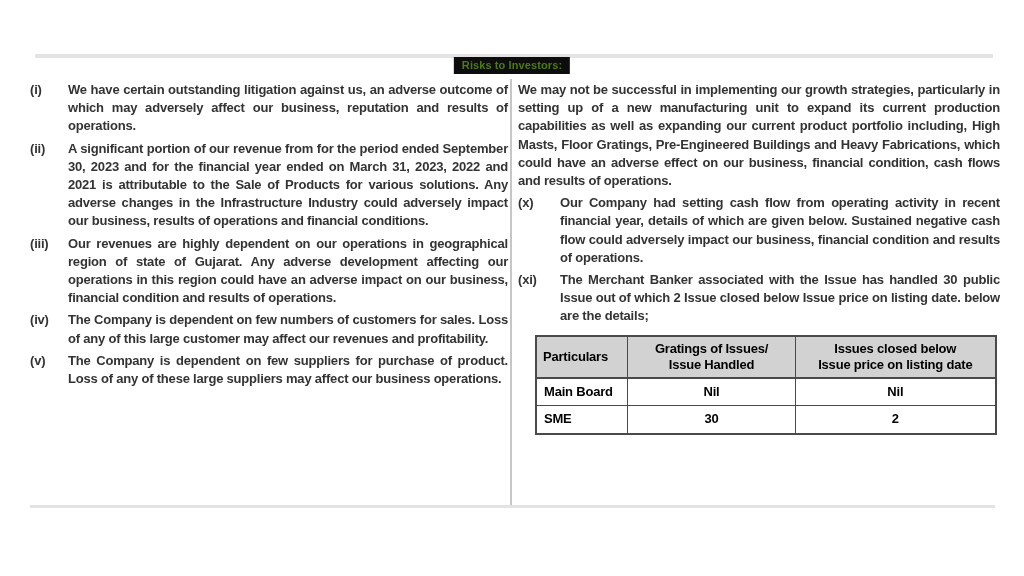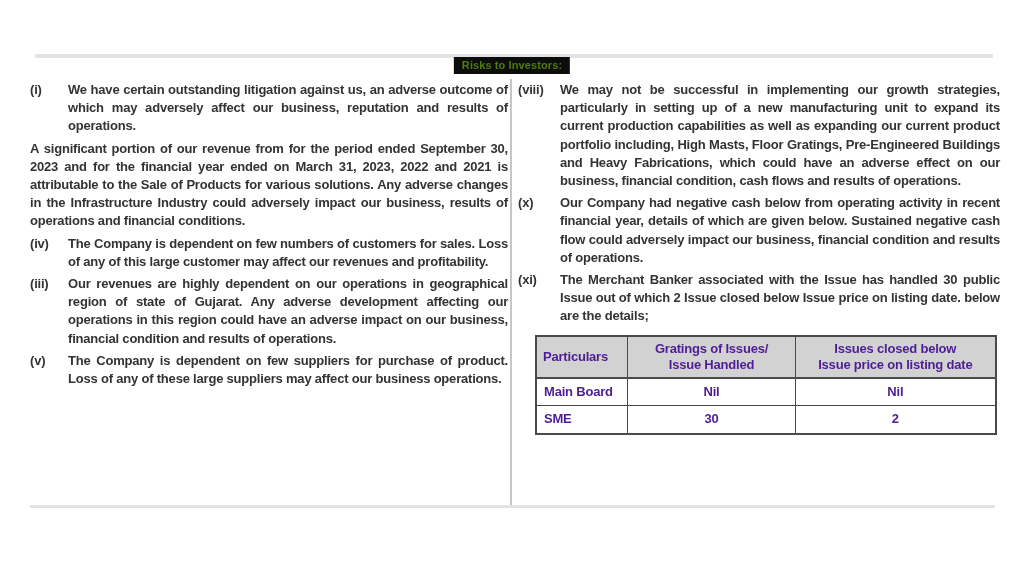--- a/index.html
+++ b/index.html
@@ -19,21 +19,21 @@
          letter-spacing:-0.2px; line-height:18.2px; }
   .col-left  { left:30px;  width:478px; }
   .col-right { left:518px; width:482px; }
 
   .risk-item { display:flex; margin-bottom:4px; }
   .risk-item .num  { flex:0 0 38px; }
   .col-right .risk-item .num { flex:0 0 42px; }
   .risk-item .body { flex:1; text-align:justify; }
 
   table.issues { border-collapse:collapse; margin:9px 0 0 17px; width:462px;
-                 font-size:13px; font-weight:700; letter-spacing:-0.2px; color:#4c1d95; }
+                 font-size:13px; font-weight:700; letter-spacing:-0.2px; color:#000000; }
   table.issues th, table.issues td { border:1px solid #4a4a4a; padding:3px 7px; }
   table.issues { border:2px solid #4a4a4a; }
   table.issues thead th { background:#d2d2d2; white-space:pre-line; text-align:center;
                           border-bottom:2px solid #4a4a4a; line-height:16px; padding:4px 6px; }
   table.issues thead th:first-child { text-align:left; vertical-align:middle; }
   table.issues td { text-align:center; height:28px; line-height:16px; }
   table.issues td:first-child { text-align:left; }
   table.issues col.c1 { width:92px; } table.issues col.c2 { width:168px; } table.issues col.c3 { width:202px; }
 </style>
 </head>
@@ -45,44 +45,44 @@
   <div class="section-title">Risks to Investors:</div>
   <div class="col-divider"></div>
   <div class="bottom-rule"></div>
 
   <div class="col col-left">
     <div class="risk-item">
       <span class="num">(i)</span>
       <div class="body">We have certain outstanding litigation against us, an adverse outcome of which may adversely affect our business, reputation and results of operations.</div>
     </div>
     <div class="risk-item">
+      <span class="num">(ii)</span>
       <div class="body">A significant portion of our revenue from for the period ended September 30, 2023 and for the financial year ended on March 31, 2023, 2022 and 2021 is attributable to the Sale of Products for various solutions. Any adverse changes in the Infrastructure Industry could adversely impact our business, results of operations and financial conditions.</div>
+    </div>
+    <div class="risk-item">
+      <span class="num">(iii)</span>
+      <div class="body">Our revenues are highly dependent on our operations in geographical region of state of Gujarat. Any adverse development affecting our operations in this region could have an adverse impact on our business, financial condition and results of operations.</div>
     </div>
     <div class="risk-item">
       <span class="num">(iv)</span>
       <div class="body">The Company is dependent on few numbers of customers for sales. Loss of any of this large customer may affect our revenues and profitability.</div>
-    </div>
-    <div class="risk-item">
-      <span class="num">(iii)</span>
-      <div class="body">Our revenues are highly dependent on our operations in geographical region of state of Gujarat. Any adverse development affecting our operations in this region could have an adverse impact on our business, financial condition and results of operations.</div>
     </div>
     <div class="risk-item">
       <span class="num">(v)</span>
       <div class="body">The Company is dependent on few suppliers for purchase of product. Loss of any of these large suppliers may affect our business operations.</div>
     </div>
   </div>
 
   <div class="col col-right">
     <div class="risk-item">
-      <span class="num">(viii)</span>
       <div class="body">We may not be successful in implementing our growth strategies, particularly in setting up of a new manufacturing unit to expand its current production capabilities as well as expanding our current product portfolio including, High Masts, Floor Gratings, Pre-Engineered Buildings and Heavy Fabrications, which could have an adverse effect on our business, financial condition, cash flows and results of operations.</div>
     </div>
     <div class="risk-item">
       <span class="num">(x)</span>
-      <div class="body">Our Company had negative cash below from operating activity in recent financial year, details of which are given below. Sustained negative cash flow could adversely impact our business, financial condition and results of operations.</div>
+      <div class="body">Our Company had setting cash flow from operating activity in recent financial year, details of which are given below. Sustained negative cash flow could adversely impact our business, financial condition and results of operations.</div>
     </div>
     <div class="risk-item">
       <span class="num">(xi)</span>
       <div class="body">The Merchant Banker associated with the Issue has handled 30 public Issue out of which 2 Issue closed below Issue price on listing date. below are the details;</div>
     </div>
 
     <table class="issues">
       <colgroup>
           <col class="c1">
           <col class="c2">

